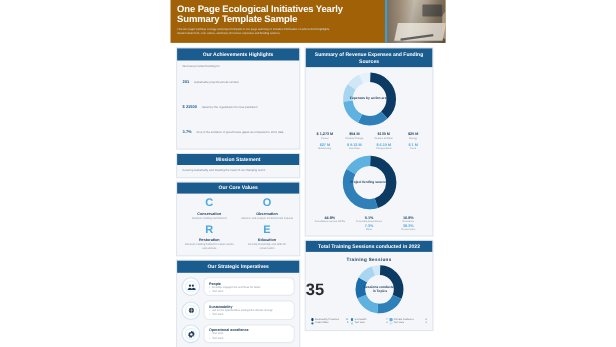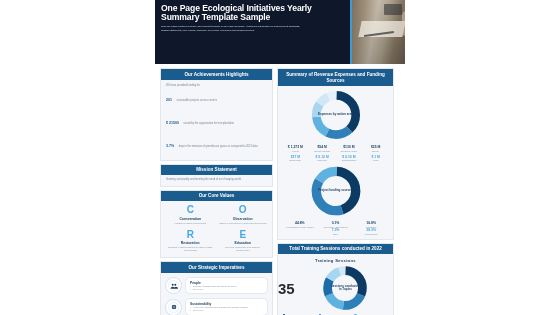--- a/index.html
+++ b/index.html
@@ -11,22 +11,22 @@
   }
   .page {
     position: absolute; left: 155px; top: 0;
     width: 250px; height: 315px;
     background: #ffffff;
   }
 
   
   .header {
     position: relative;
-    height: 64px;
-    background: #0f172a;
+    height: 39px;
+    background: #a16207;
     display: flex;
     overflow: hidden;
   }
   .header-left { flex: 1 1 auto; padding: 4px 5px 3px 6px; min-width: 0; }
   .header-title {
     color: #ffffff;
     font-size: 8.6px;
     font-weight: bold;
     line-height: 9.2px;
     letter-spacing: -0.1px;

